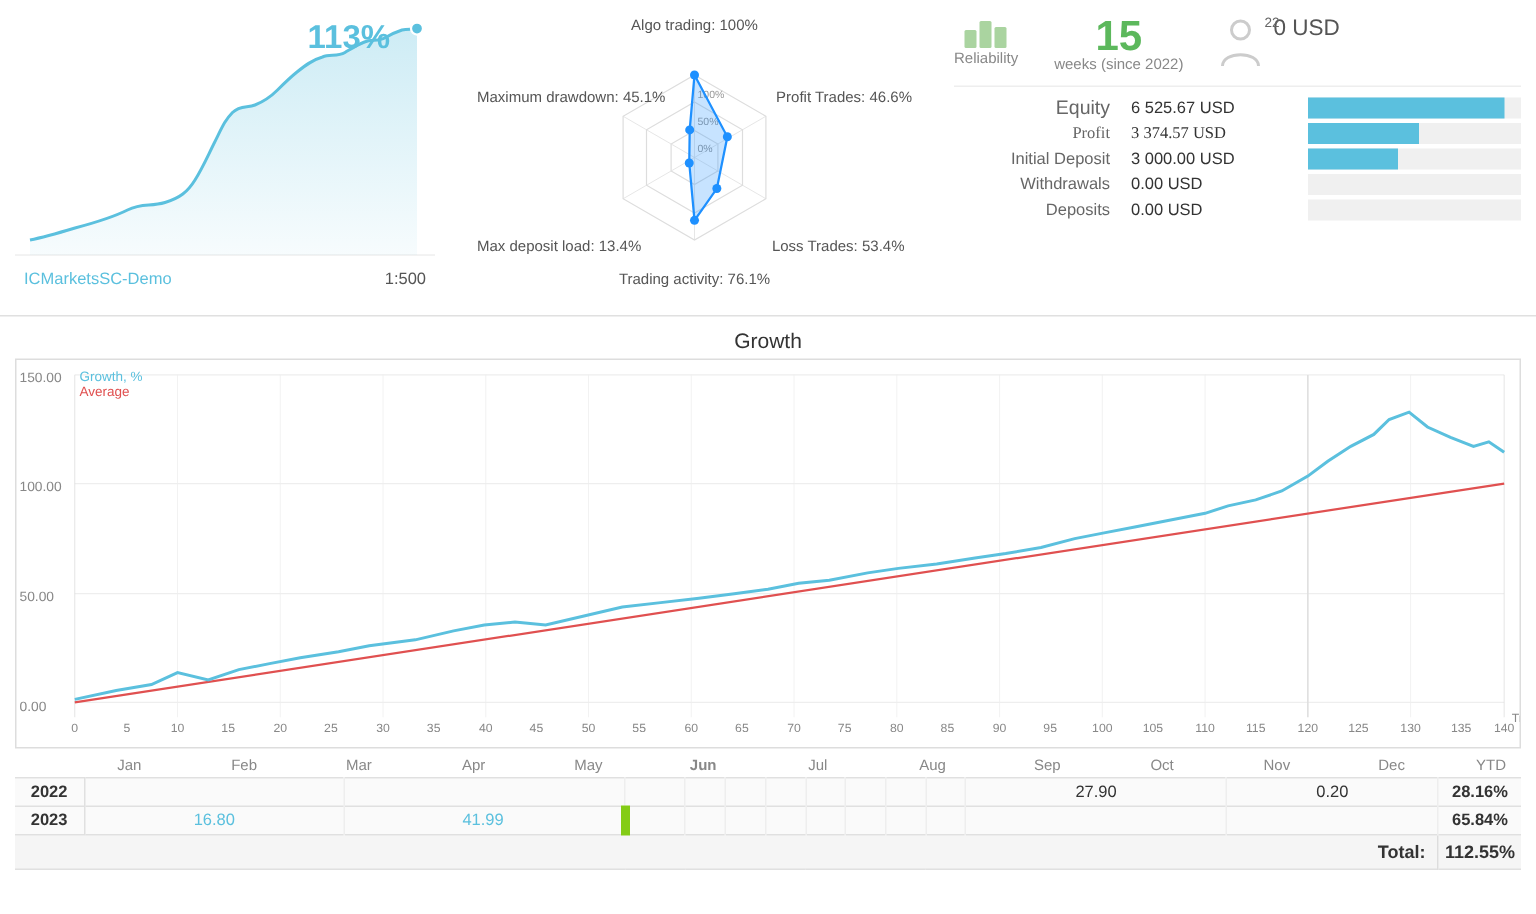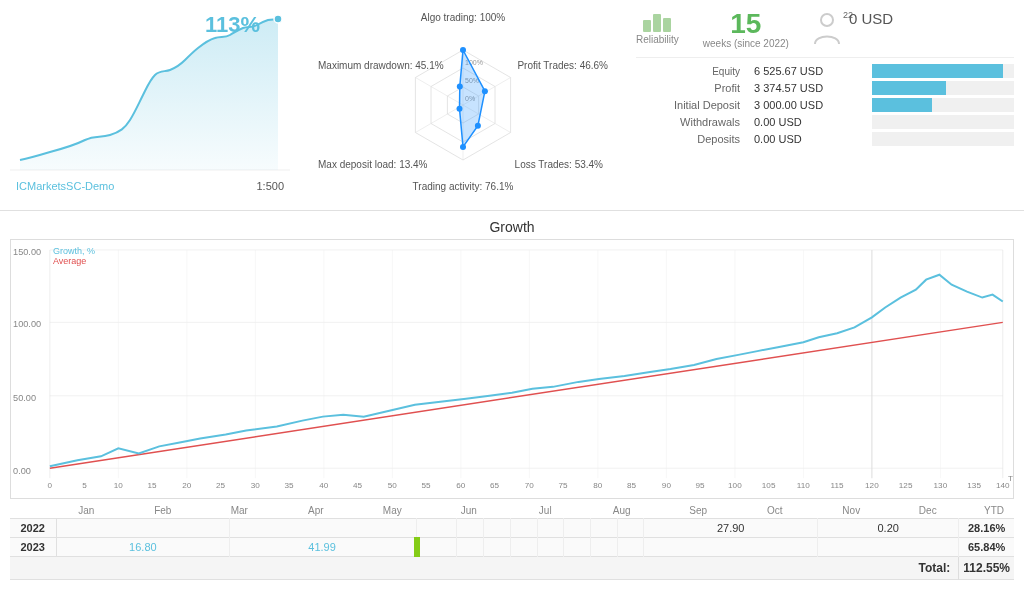--- a/index.html
+++ b/index.html
@@ -95,27 +95,27 @@
             <path d="M2,34 C2,24 26,24 26,34" fill="none" stroke="#ccc" stroke-width="2"></path>
           </svg>
           <span style="position:absolute; top:0; right:-4px; font-size:9px; color:#666;">22</span>
         </div>
         <span style="font-size:15px; color:#555;">0 USD</span>
       </div>
     </div>
 
     <div>
       <div class="metric-row" style="margin-bottom:3px;">
-        <span class="metric-name" style="width:110px; text-align:right; font-size:10px; color:#666; font-weight:500; padding-right:6px;">Equity</span>
+        <span class="metric-name" style="width:110px; text-align:right; font-size:13px; color:#666; font-weight:500; padding-right:6px;">Equity</span>
         <span class="metric-value" style="width:110px; font-size:11px; color:#333;">6 525.67 USD</span>
         <div style="flex:1; height:14px; background:#f0f0f0;">
           <div style="width:92%; height:100%; background:#5bc0de;"></div>
         </div>
       </div>
-      <div class="metric-row" style="margin-bottom:3px;">
+      <div class="metric-row" style="margin-bottom:3px;font-family:Liberation Serif, serif;">
         <span class="metric-name" style="width:110px; text-align:right; font-size:11px; color:#666; font-weight:500; padding-right:6px;">Profit</span>
         <span class="metric-value" style="width:110px; font-size:11px; color:#333;">3 374.57 USD</span>
         <div style="flex:1; height:14px; background:#f0f0f0;">
           <div style="width:52%; height:100%; background:#5bc0de;"></div>
         </div>
       </div>
       <div class="metric-row" style="margin-bottom:3px;">
         <span class="metric-name" style="width:110px; text-align:right; font-size:11px; color:#666; font-weight:500; padding-right:6px;">Initial Deposit</span>
         <span class="metric-value" style="width:110px; font-size:11px; color:#333;">3 000.00 USD</span>
         <div style="flex:1; height:14px; background:#f0f0f0;">
@@ -209,21 +209,21 @@
       <text x="975" y="243" font-size="8" fill="#888">Trades</text>
     </svg>
   </div>
 
   <div style="display:flex; margin-left:38px; margin-right:10px; font-size:10px; color:#888; margin-top:6px;">
     <div style="flex:1; text-align:center;">Jan</div>
     <div style="flex:1; text-align:center;">Feb</div>
     <div style="flex:1; text-align:center;">Mar</div>
     <div style="flex:1; text-align:center;">Apr</div>
     <div style="flex:1; text-align:center;">May</div>
-    <div style="flex:1; text-align:center;">Jun</div>
+    <div style="flex:1; text-align:center;font-weight:bold;">Jun</div>
     <div style="flex:1; text-align:center;">Jul</div>
     <div style="flex:1; text-align:center;">Aug</div>
     <div style="flex:1; text-align:center;">Sep</div>
     <div style="flex:1; text-align:center;">Oct</div>
     <div style="flex:1; text-align:center;">Nov</div>
     <div style="flex:1; text-align:center;">Dec</div>
     <div style="width:38px; text-align:right; color:#888; font-size:10px;">YTD</div>
   </div>
 
   <table style="width:100%; border-collapse:collapse; margin-top:2px; font-size:11px;">

